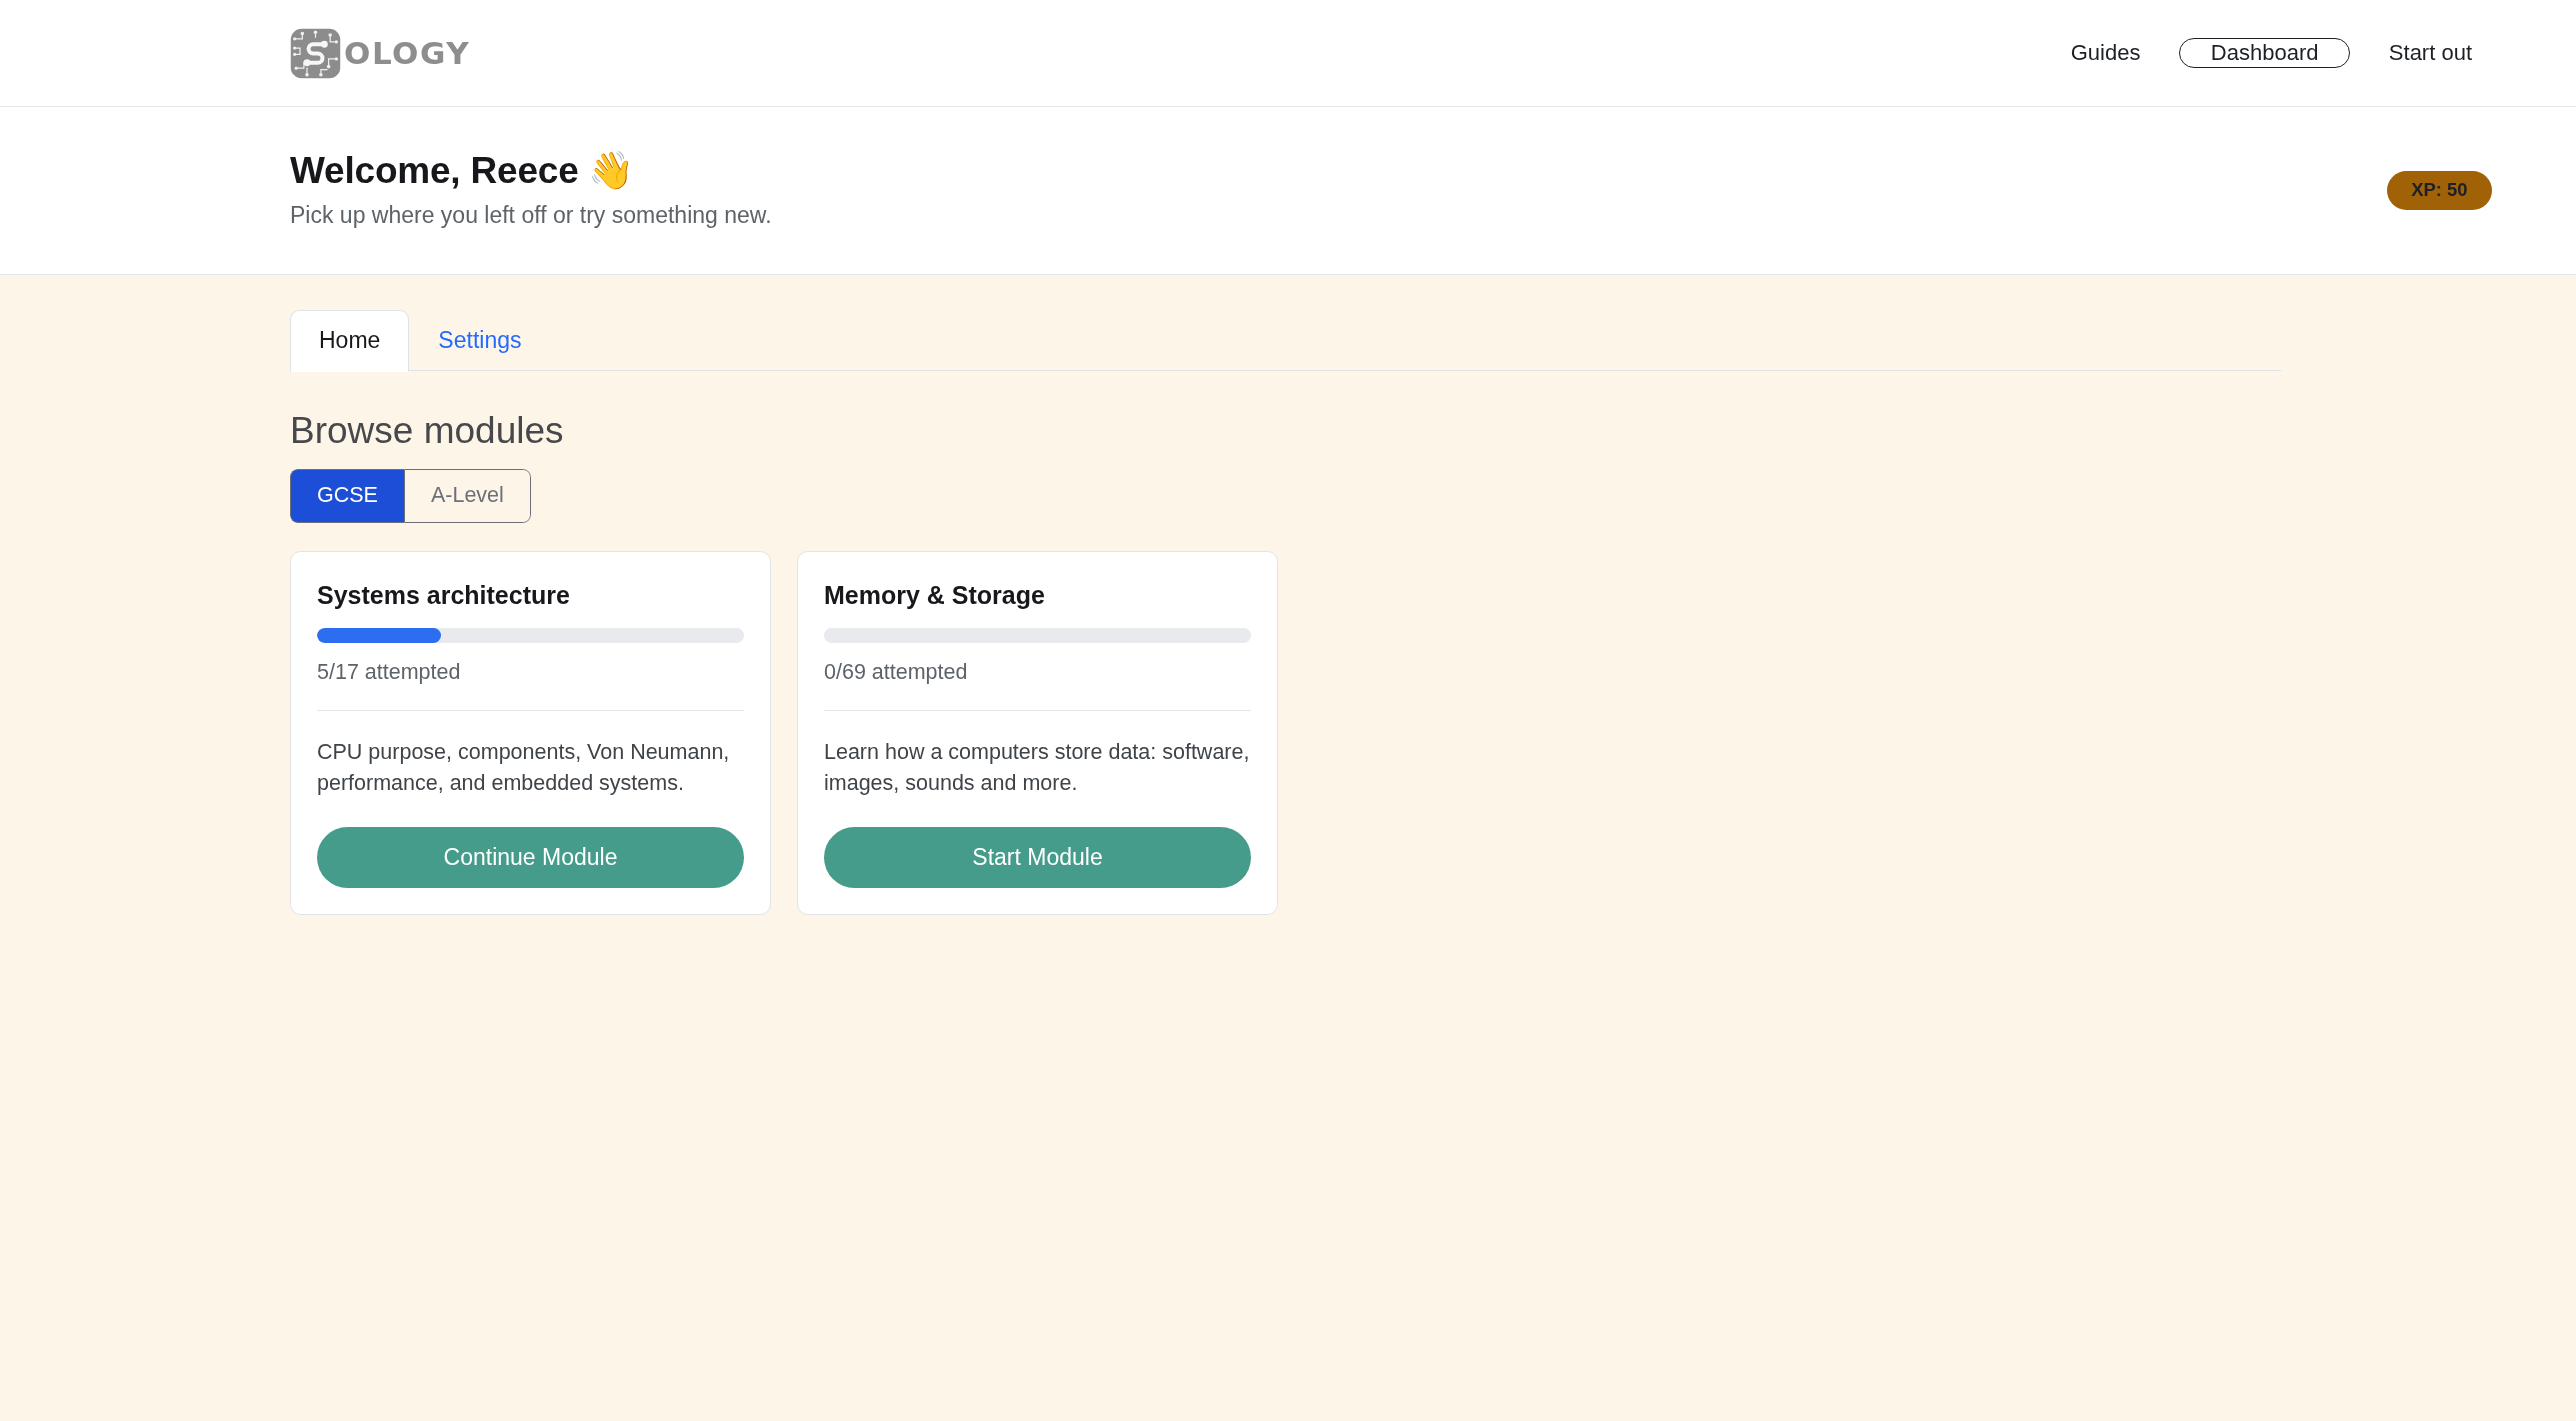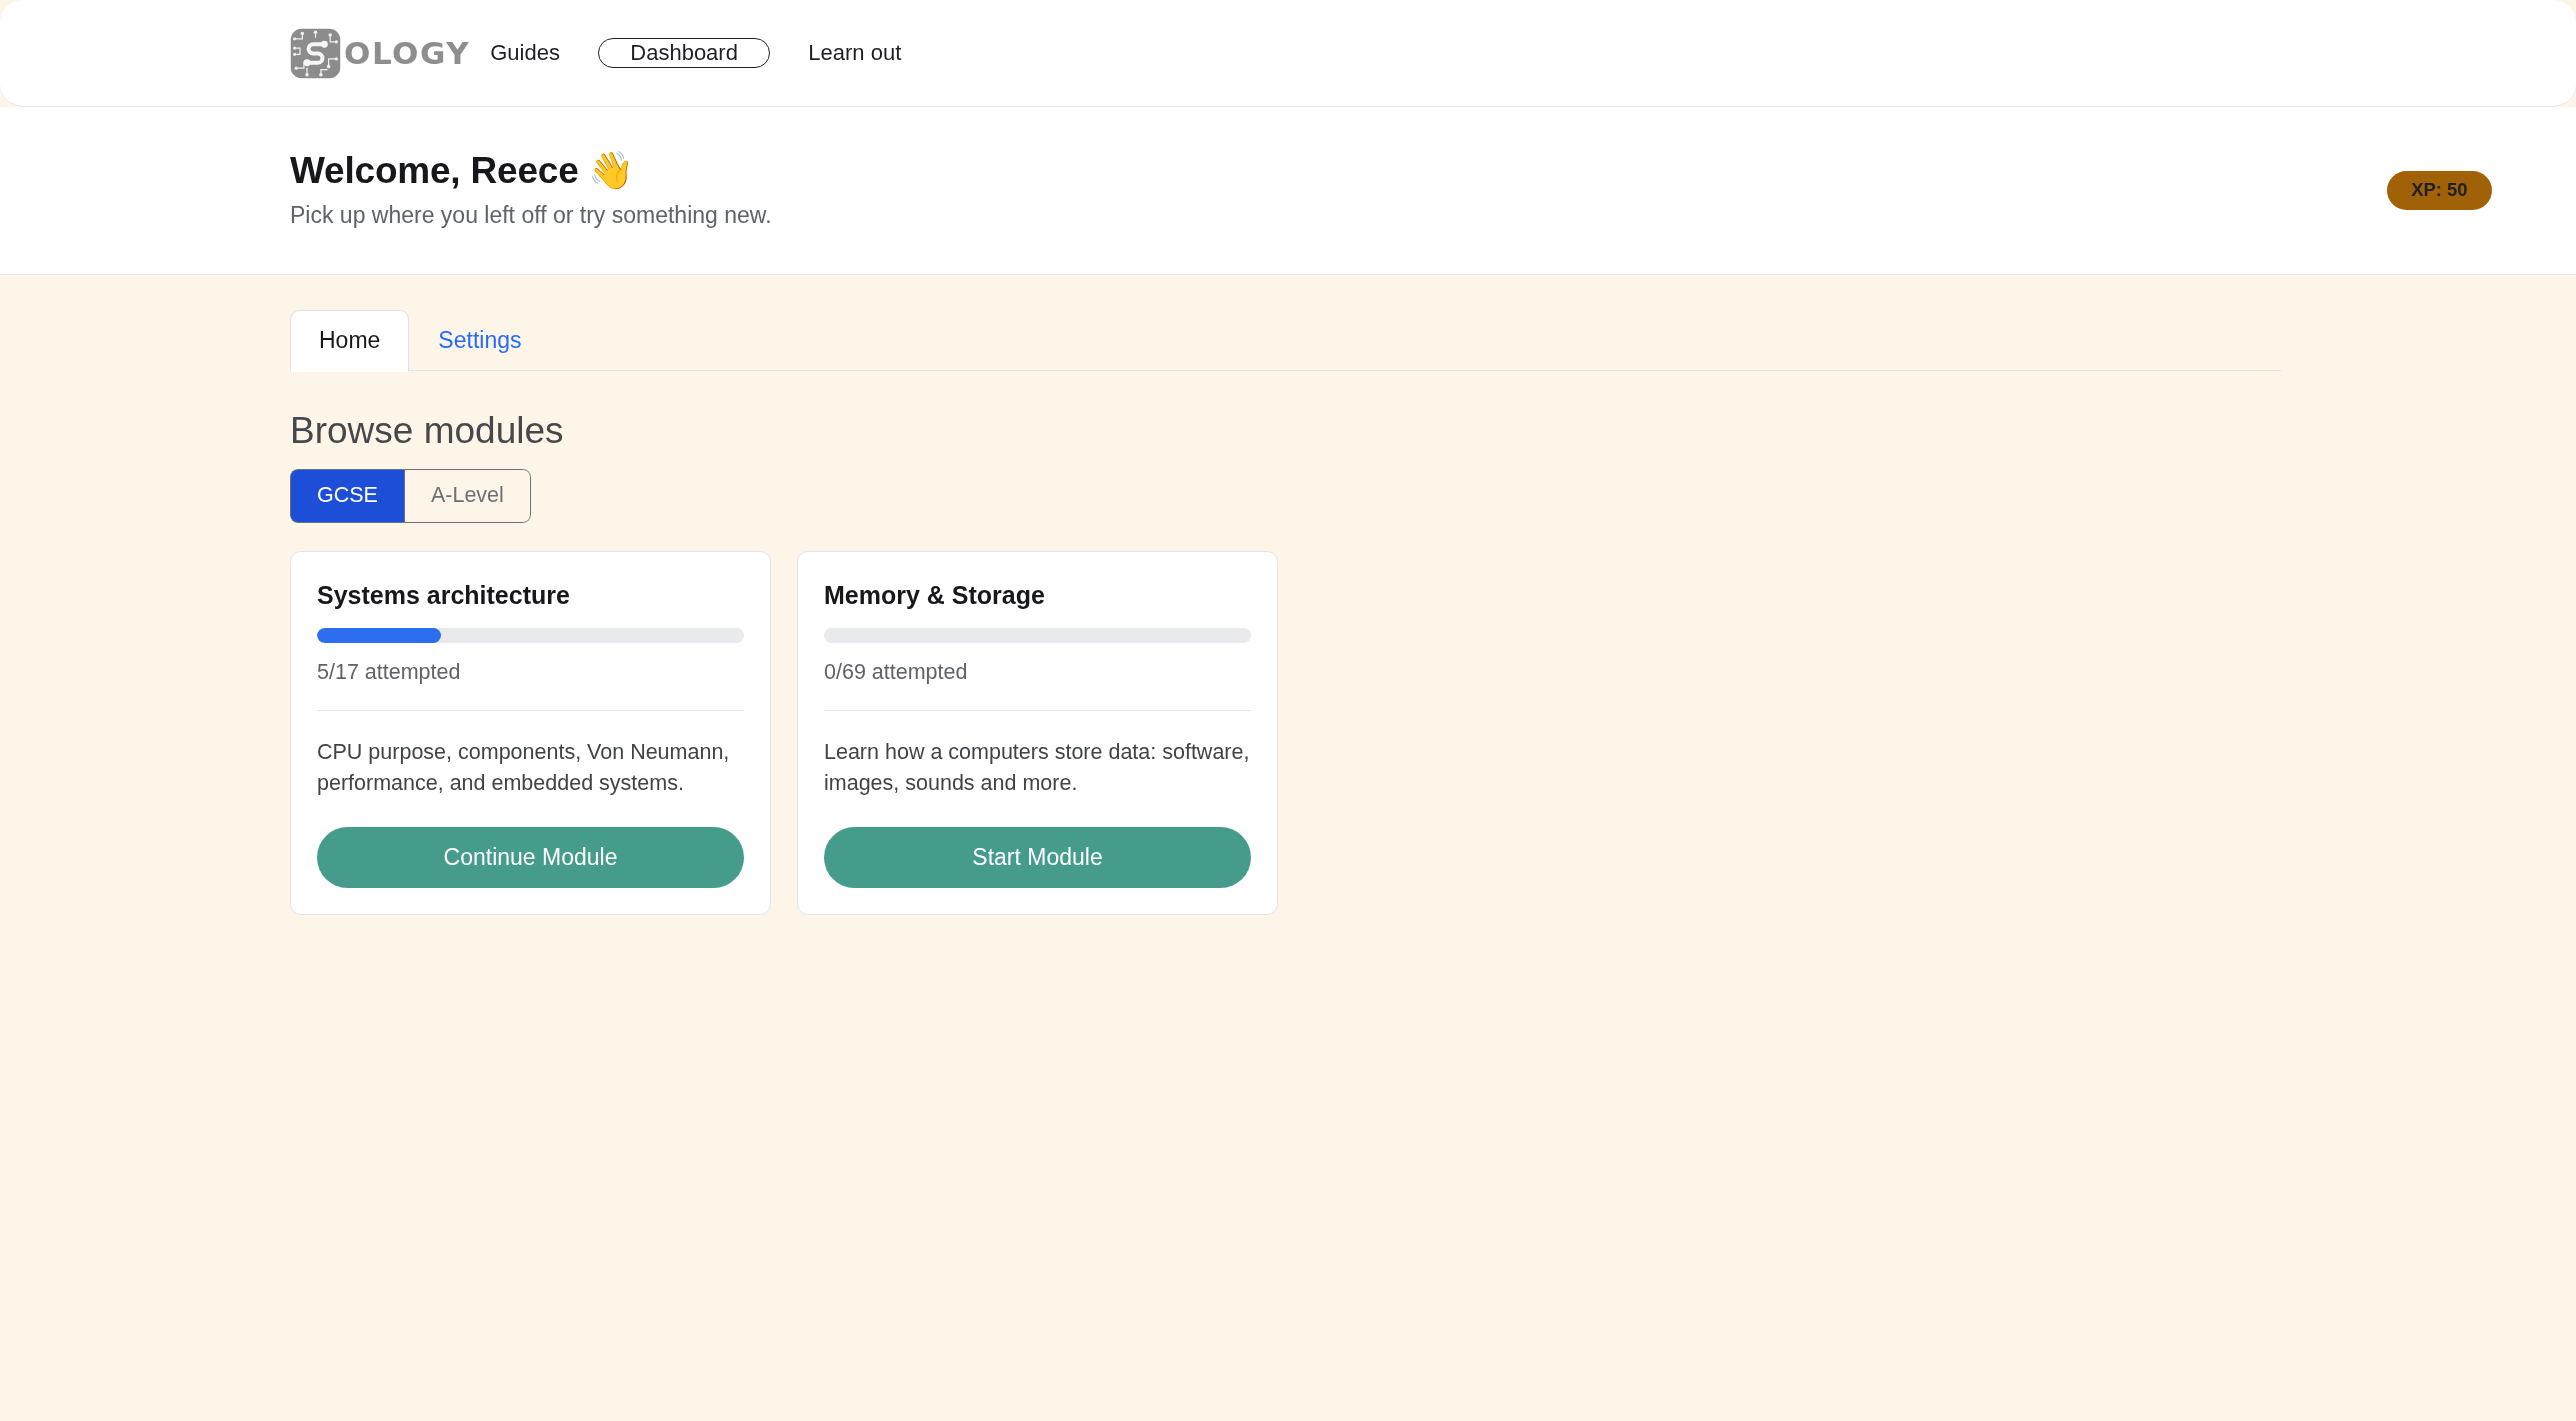--- a/index.html
+++ b/index.html
@@ -16,22 +16,22 @@
   }
 
   
   .navbar {
     height: 107px;
     background: #ffffff;
     border-bottom: 1.5px solid #e3e6ea;
     box-sizing: border-box;
     display: flex;
     align-items: center;
+    justify-content: space-between;
     padding: 0 84px 0 290px;
-    border-radius: 23px;
   }
   .brand {
     display: flex;
     align-items: center;
     gap: 0px;
     text-decoration: none;
   }
   .brand-mark {
     width: 51px;
     height: 51px;
@@ -285,21 +285,21 @@
         <circle cx="44.5" cy="21" r="4.4" fill="#f6f6f6"></circle>
         <circle cx="22" cy="45" r="4.4" fill="#f6f6f6"></circle>
       </svg>
     </span>
     <span class="brand-word">OLOGY</span>
   </a>
 
   <div class="nav-links">
     <a class="nav-link" href="#">Guides</a>
     <a class="nav-pill" href="#">Dashboard</a>
-    <a class="nav-link" href="#">Learn out</a>
+    <a class="nav-link" href="#">Start out</a>
   </div>
 </div>
 
 <div class="hero">
   <div>
     <h1 class="hero-title">
       <span>Welcome, Reece </span><span class="hero-wave">👋</span>
     </h1>
     <p class="hero-sub">Pick up where you left off or try something new.</p>
   </div>

